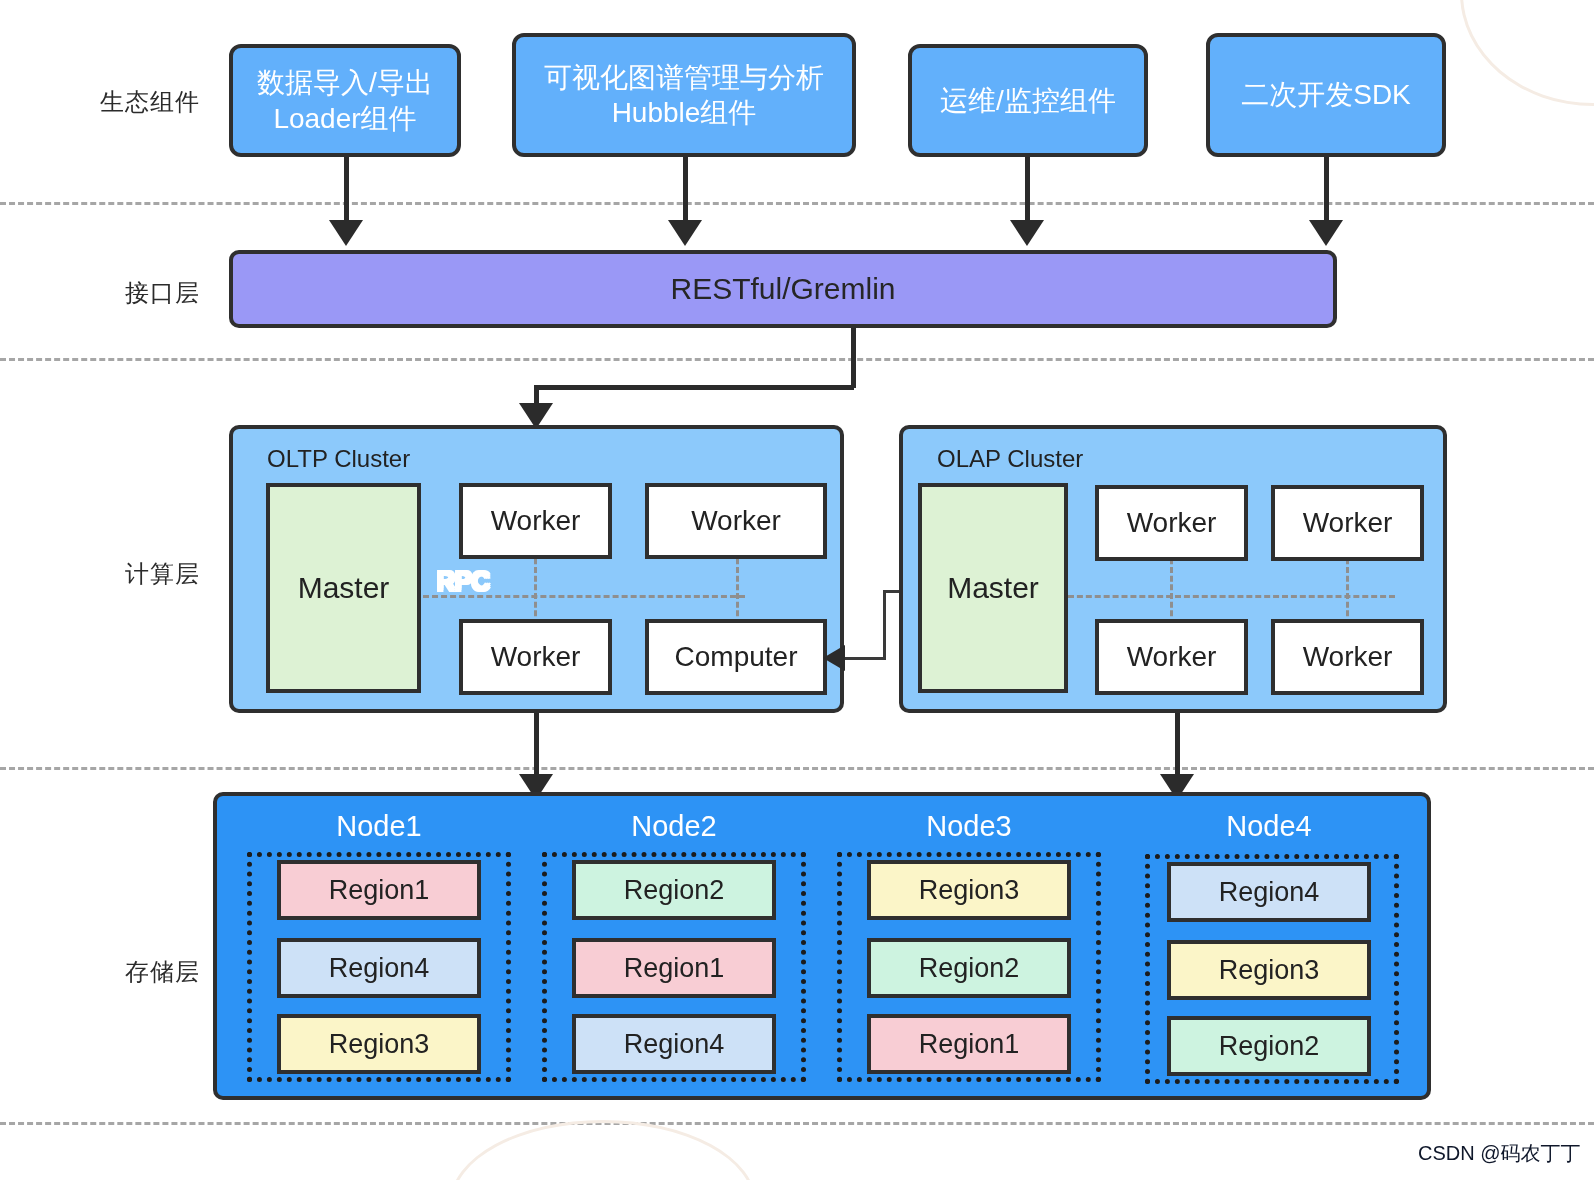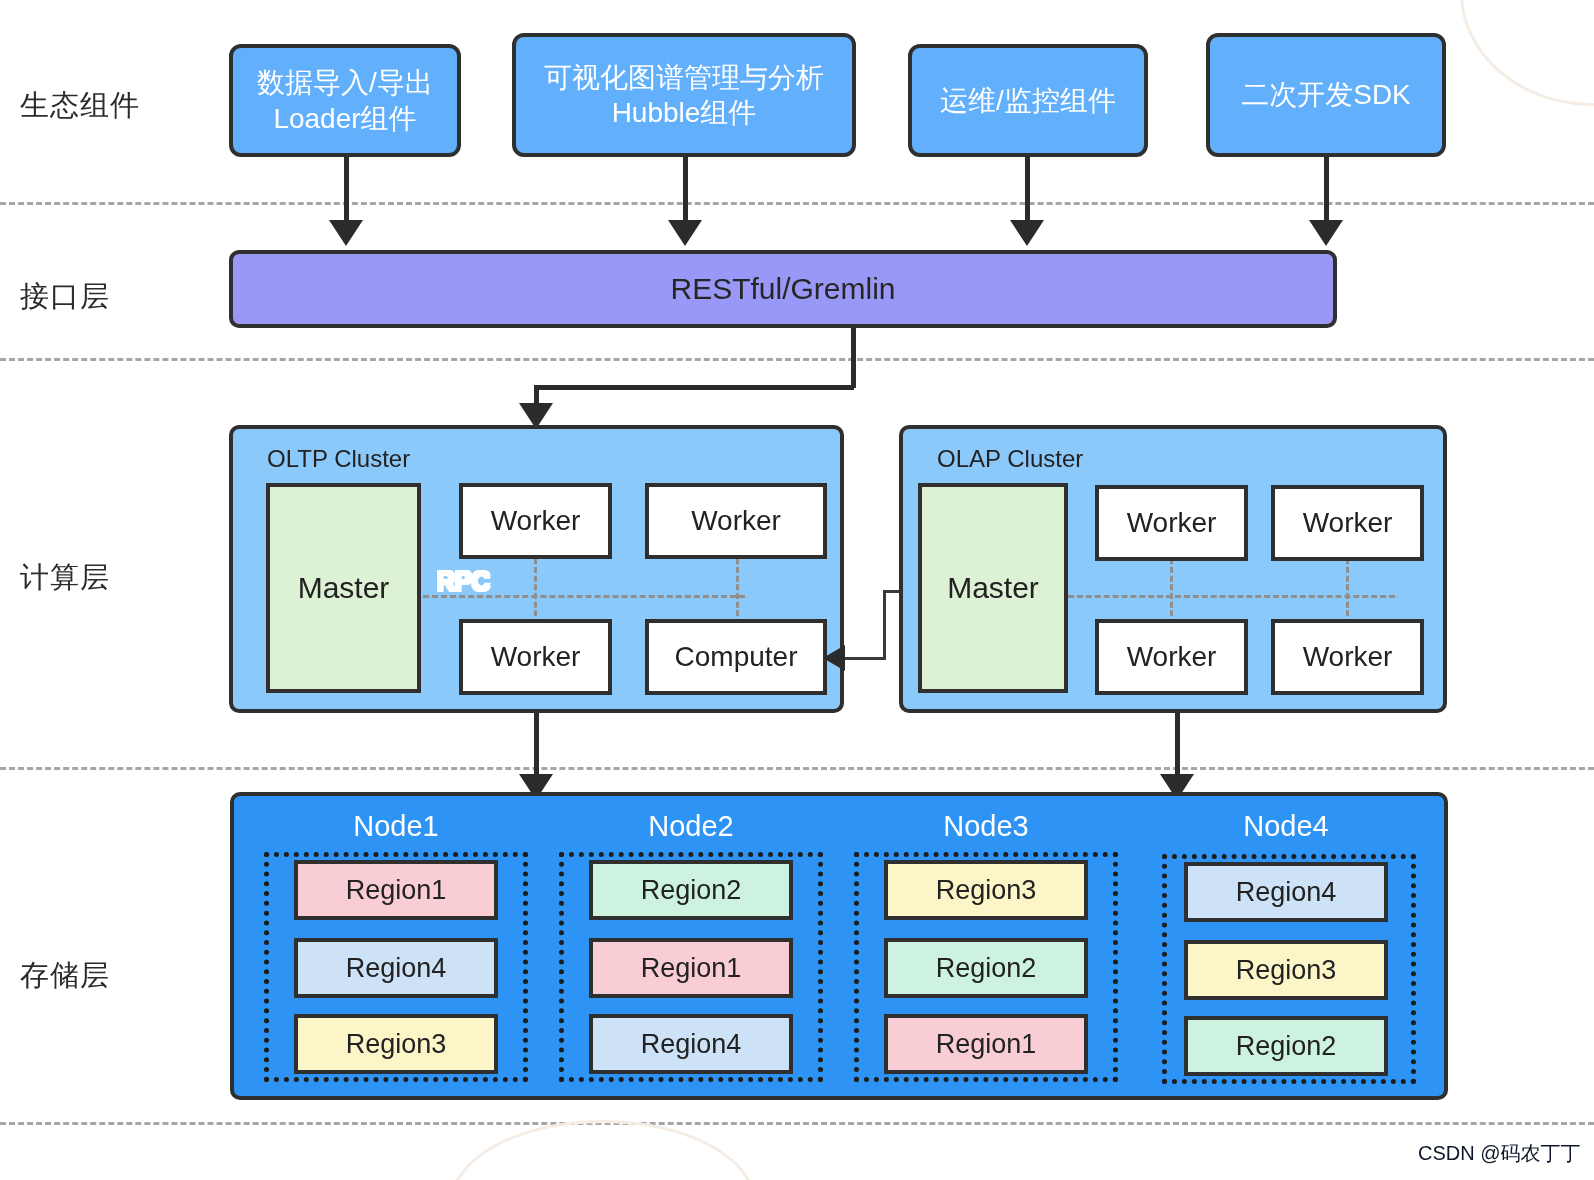--- a/index.html
+++ b/index.html
@@ -11,23 +11,23 @@
     position:relative;
     width:1594px;
     height:1180px;
     background:#ffffff;
     overflow:hidden;
   }
   .abs{position:absolute;box-sizing:border-box;}
 
   
   .layer-label{
-    font-size:29px;
+    font-size:24px;
     color:#2b2b2b;
-    text-align:left;
+    text-align:right;
     letter-spacing:1px;
     white-space:nowrap;
   }
 
   
   .separator{
     height:0;
     border-top:3px dashed #a6a6a6;
   }
 
@@ -305,21 +305,21 @@
       <span>Worker</span>
     </div>
   </div>
 
   <div class="abs vline" style="left:534px;top:713px;height:65px;"></div>
   <div class="abs tri-down" style="left:519px;top:774px;"></div>
 
   <div class="abs vline" style="left:1175px;top:713px;height:65px;"></div>
   <div class="abs tri-down" style="left:1160px;top:774px;"></div>
 
-  <div class="abs storage" style="left:230px;top:792px;width:1218px;height:308px;">
+  <div class="abs storage" style="left:213px;top:792px;width:1218px;height:308px;">
 
     <div class="node-title" style="left:30px;top:14px;width:264px;">Node1</div>
     <div class="abs node-dashed" style="left:30px;top:56px;width:264px;height:230px;"></div>
     <div class="abs region" style="left:60px;top:64px;width:204px;height:60px;background:#f8cdd4;">
       <span>Region1</span>
     </div>
     <div class="abs region" style="left:60px;top:142px;width:204px;height:60px;background:#cde1f7;">
       <span>Region4</span>
     </div>
     <div class="abs region" style="left:60px;top:218px;width:204px;height:60px;background:#fbf5c8;">

